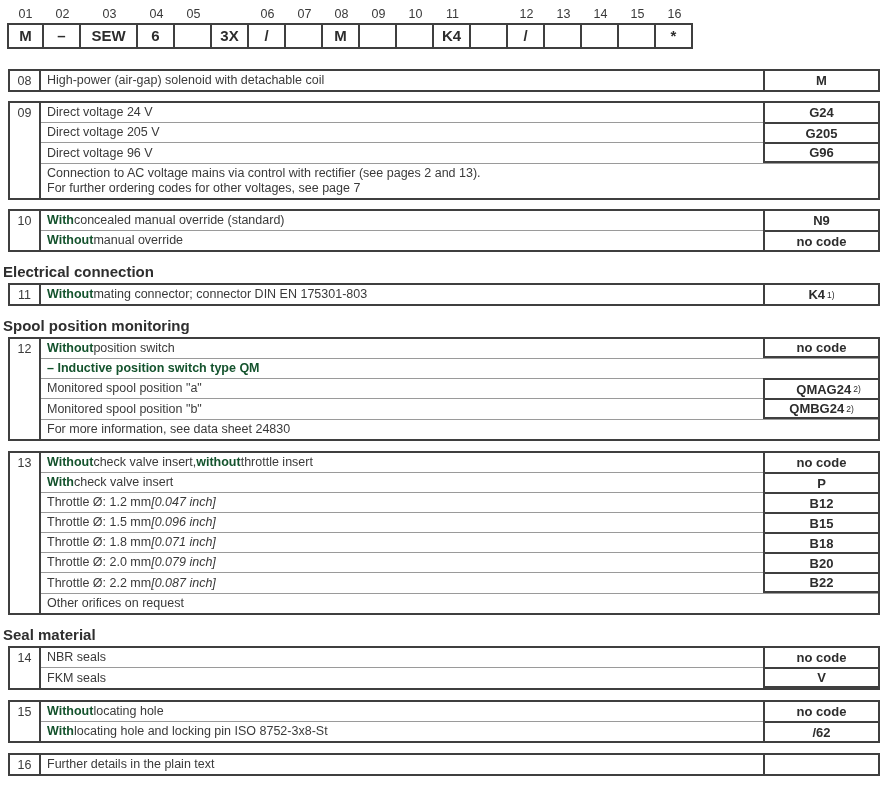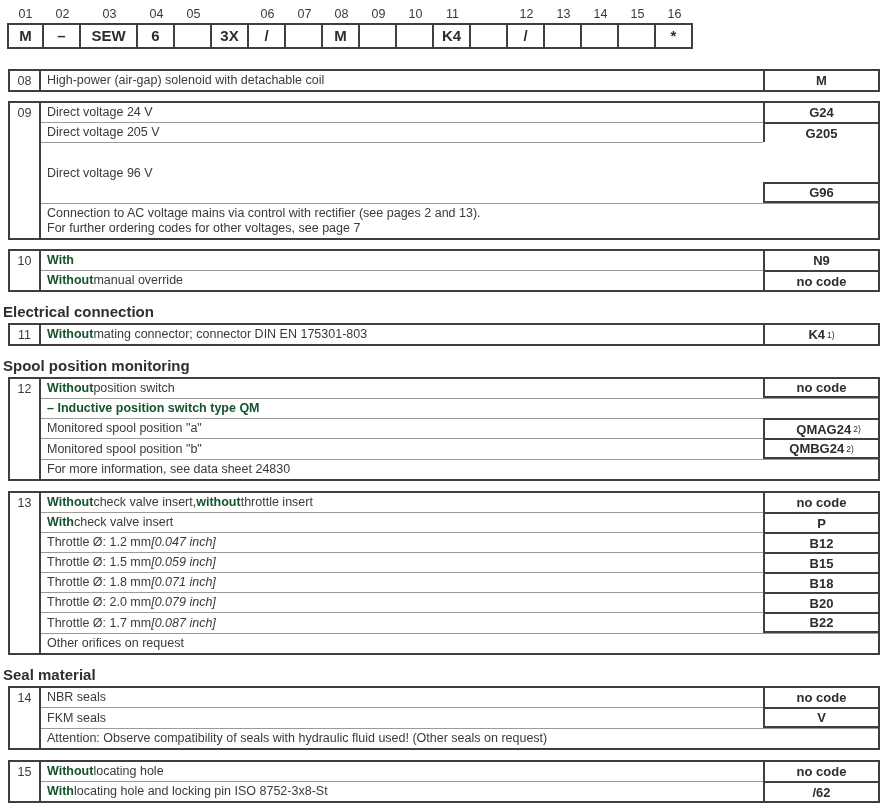--- a/index.html
+++ b/index.html
@@ -152,32 +152,33 @@
       </div>
       <div class="desc-cell cellrow rsep" style="grid-row: 2;">
         <span>Direct voltage 205 V</span>
       </div>
       <div class="code-cell cellrow tdark" style="grid-row: 2;">
         <span>G205</span>
       </div>
       <div class="desc-cell cellrow rsep" style="grid-row: 3;">
         <span>Direct voltage 96 V</span>
       </div>
-      <div class="code-cell cellrow tdark bdark" style="grid-row: 3; margin-top: 40px;">
+      <div class="code-cell cellrow tdark bdark" style="grid-row: 3;">
         <span>G96</span>
       </div>
       <div class="desc-cell cellrow full rsep" style="grid-row: 4;">
         <span class="pre">Connection to AC voltage mains via control with rectifier (see pages 2 and 13).
 For further ordering codes for other voltages, see page 7</span>
       </div>
     </div>
     <div class="sec" style="margin-top: 9px;">
       <div class="num-cell" style="grid-row: 1 / span 2;">10</div>
       <div class="desc-cell cellrow" style="grid-row: 1;">
         <span class="b">With </span>
+        <span>concealed manual override (standard)</span>
       </div>
       <div class="code-cell cellrow" style="grid-row: 1;">
         <span>N9</span>
       </div>
       <div class="desc-cell cellrow rsep" style="grid-row: 2;">
         <span class="b">Without </span>
         <span>manual override</span>
       </div>
       <div class="code-cell cellrow tdark" style="grid-row: 2;">
         <span>no code</span>
@@ -246,41 +247,41 @@
       </div>
       <div class="desc-cell cellrow rsep" style="grid-row: 3;">
         <span>Throttle Ø: 1.2 mm </span>
         <span class="i">[0.047 inch]</span>
       </div>
       <div class="code-cell cellrow tdark" style="grid-row: 3;">
         <span>B12</span>
       </div>
       <div class="desc-cell cellrow rsep" style="grid-row: 4;">
         <span>Throttle Ø: 1.5 mm </span>
-        <span class="i">[0.059 inch]</span>
+        <span class="i">[0.096 inch]</span>
       </div>
       <div class="code-cell cellrow tdark" style="grid-row: 4; text-align: right;">
         <span>B15</span>
       </div>
       <div class="desc-cell cellrow rsep" style="grid-row: 5;">
         <span>Throttle Ø: 1.8 mm </span>
         <span class="i">[0.071 inch]</span>
       </div>
       <div class="code-cell cellrow tdark" style="grid-row: 5;">
         <span>B18</span>
       </div>
       <div class="desc-cell cellrow rsep" style="grid-row: 6;">
         <span>Throttle Ø: 2.0 mm </span>
         <span class="i">[0.079 inch]</span>
       </div>
       <div class="code-cell cellrow tdark" style="grid-row: 6;">
         <span>B20</span>
       </div>
       <div class="desc-cell cellrow rsep" style="grid-row: 7;">
-        <span>Throttle Ø: 1.7 mm </span>
+        <span>Throttle Ø: 2.2 mm </span>
         <span class="i">[0.087 inch]</span>
       </div>
       <div class="code-cell cellrow tdark bdark" style="grid-row: 7;">
         <span>B22</span>
       </div>
       <div class="desc-cell cellrow full rsep" style="grid-row: 8;">
         <span>Other orifices on request</span>
       </div>
     </div>
     <div class="head">Seal material</div>
@@ -291,23 +292,20 @@
       </div>
       <div class="code-cell cellrow" style="grid-row: 1;">
         <span>no code</span>
       </div>
       <div class="desc-cell cellrow rsep" style="grid-row: 2;">
         <span>FKM seals</span>
       </div>
       <div class="code-cell cellrow tdark bdark" style="grid-row: 2;">
         <span>V</span>
       </div>
-      <div class="desc-cell cellrow full rsep" style="grid-row: 3;">
-        <span>Attention: Observe compatibility of seals with hydraulic fluid used! (Other seals on request)</span>
-      </div>
     </div>
     <div class="sec" style="margin-top: 10px;">
       <div class="num-cell" style="grid-row: 1 / span 2;">15</div>
       <div class="desc-cell cellrow" style="grid-row: 1;">
         <span class="b">Without </span>
         <span>locating hole</span>
       </div>
       <div class="code-cell cellrow" style="grid-row: 1;">
         <span>no code</span>
       </div>

